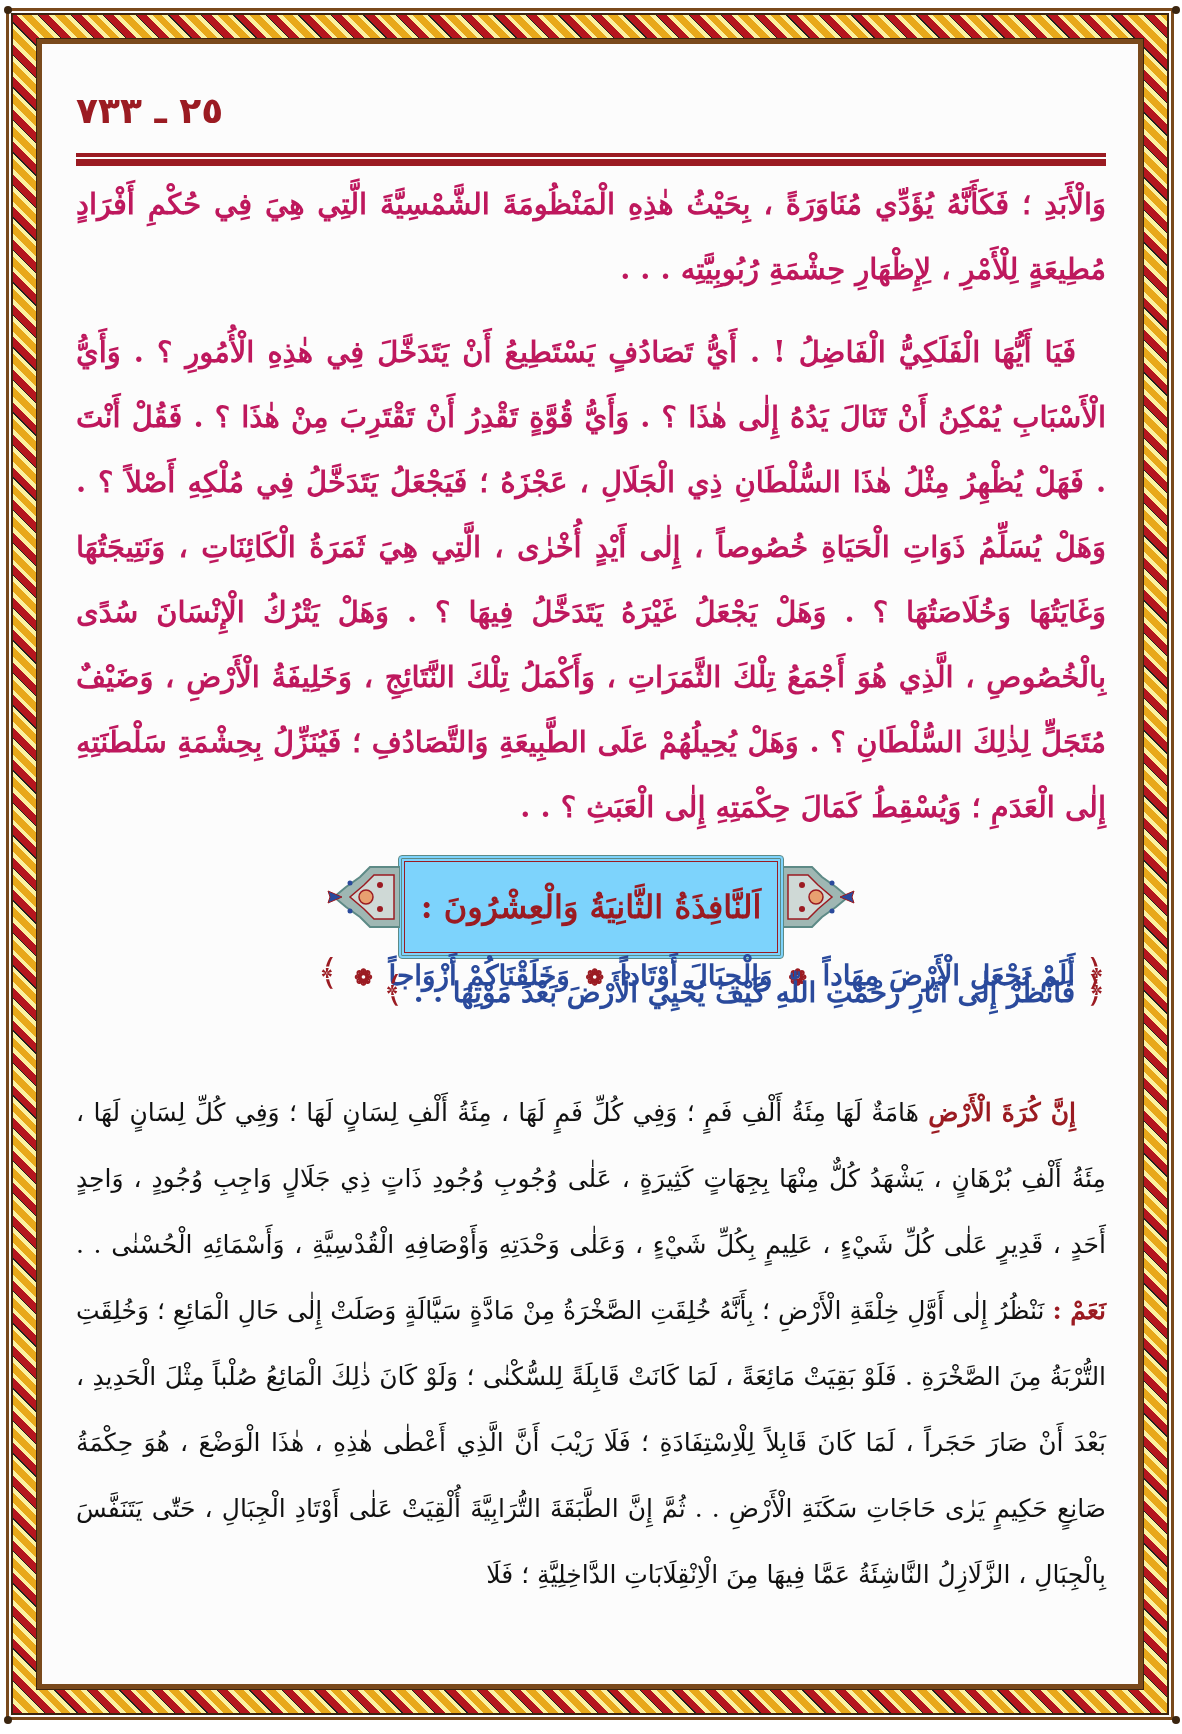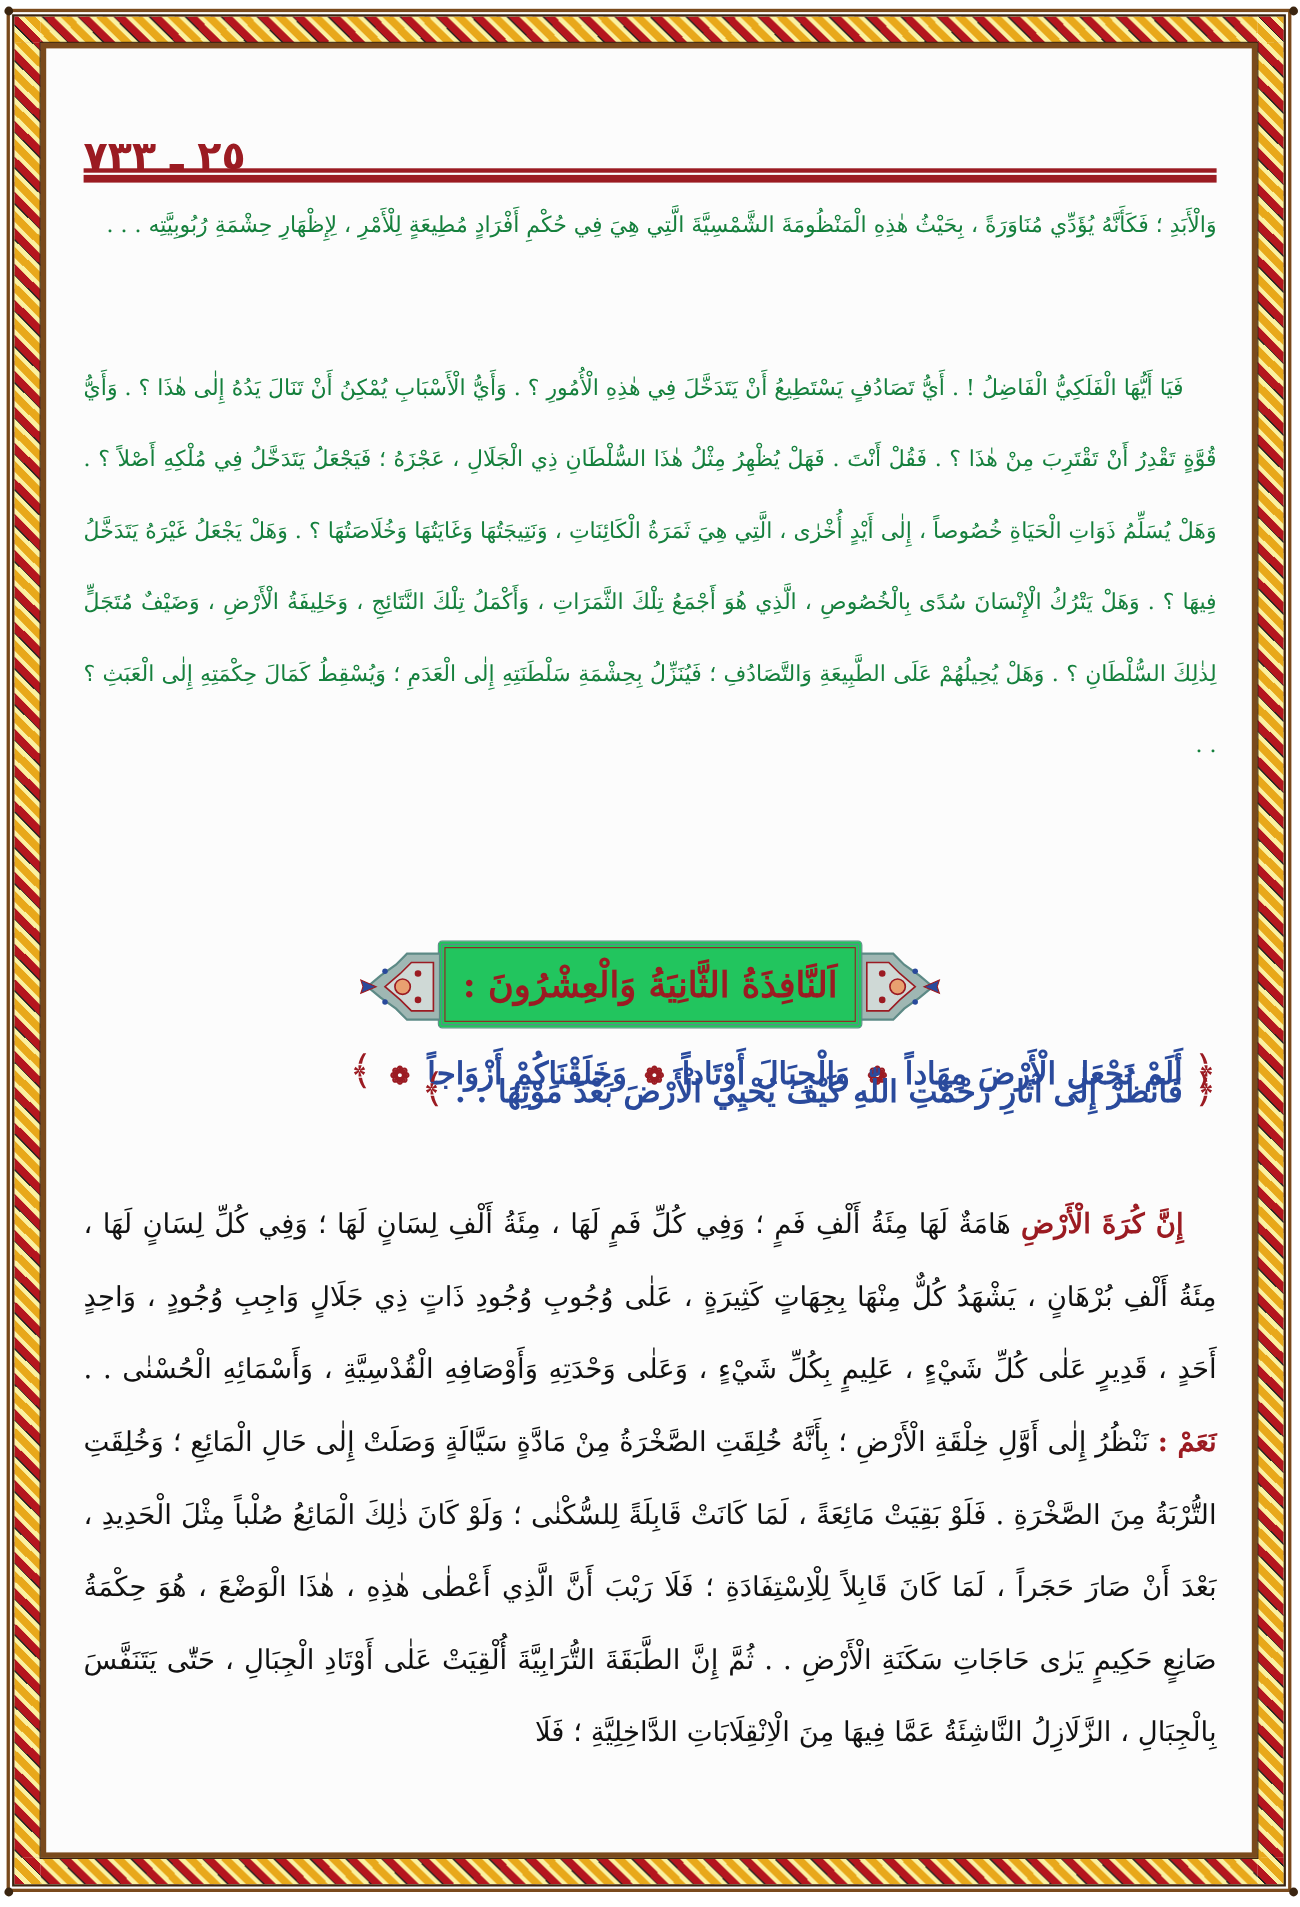--- a/index.html
+++ b/index.html
@@ -14,38 +14,38 @@
   .braid-line-inner { position:absolute; left:28px; top:28px; right:28px; bottom:28px; border:5px solid #7a4a1c; outline:1px solid #3b2510; pointer-events:none; }
   .corner-knob { position:absolute; width:8px; height:8px; background:#3b2510; border-radius:50%; }
 
   
   .page { position:absolute; left:76px; top:60px; width:1030px; direction:rtl; }
 
   .running-head { position:absolute; left:0; top:28px; width:1030px; height:50px; }
   .running-title { position:absolute; right:0; left:0; text-align:center; top:0;
                    font-family:"DejaVu Serif", serif; font-weight:bold; font-size:34px; color:#9b1b22; }
   .page-num { position:absolute; left:0; top:2px; direction:rtl; font-family:"DejaVu Sans", sans-serif; font-weight:bold;
-              font-size:36px; color:#9b1b22; letter-spacing:2px;margin-top:32px; }
+              font-size:36px; color:#9b1b22; letter-spacing:2px; }
   .head-rule { position:absolute; left:0; top:93px; width:1030px; height:13px; }
   .head-rule .r1 { height:4px; background:#9b1b22; }
   .head-rule .r2 { height:7px; margin-top:2px; background:#9b1b22; }
 
   .para { position:absolute; left:0; width:1030px; text-align:justify; text-align-last:auto; direction:rtl;
           font-family:"DejaVu Serif", serif; }
-  .para.red { color:#15803d; font-weight:normal; font-size:20px; line-height:65px; }
+  .para.red { color:#be185d; font-weight:bold; font-size:29px; line-height:65px; }
   .para.black { color:#111; font-size:25px; line-height:66px; }
   .para .hl { color:#9b1b22; font-weight:bold; }
 
   
   .section-head { position:absolute; left:250px; top:795px; width:530px; height:84px; }
   .orn { position:absolute; top:6px; width:74px; height:72px; }
   .orn.left { left:0; }
   .orn.right { right:0; }
-  .head-box { position:absolute; left:72px; right:72px; top:0; height:80px; box-sizing:border-box;
-              border:4px double #5d8a86; outline:1px solid #9b1b22; outline-offset:-7px; border-radius:4px; background:#22c55e;
+  .head-box { position:absolute; left:72px; right:72px; top:0; height:104px; box-sizing:border-box;
+              border:4px double #5d8a86; outline:1px solid #9b1b22; outline-offset:-7px; border-radius:4px; background:#7dd3fc;
               display:flex; align-items:center; justify-content:center; direction:rtl; }
   .head-box span { font-family:"DejaVu Serif", serif; font-weight:bold; font-size:32px; color:#9b1b22; }
 
   
   .verse { position:absolute; left:0; width:1030px; direction:rtl;
            font-family:"DejaVu Serif", serif; font-weight:bold; font-size:28px; color:#2a4a9c; }
   .verse .bracket { color:#9b1b22; font-size:36px; font-weight:normal; }
   .verse .rosette { color:#9b1b22; font-size:22px; font-weight:bold; margin:0 6px; }
 </style>
 </head>

